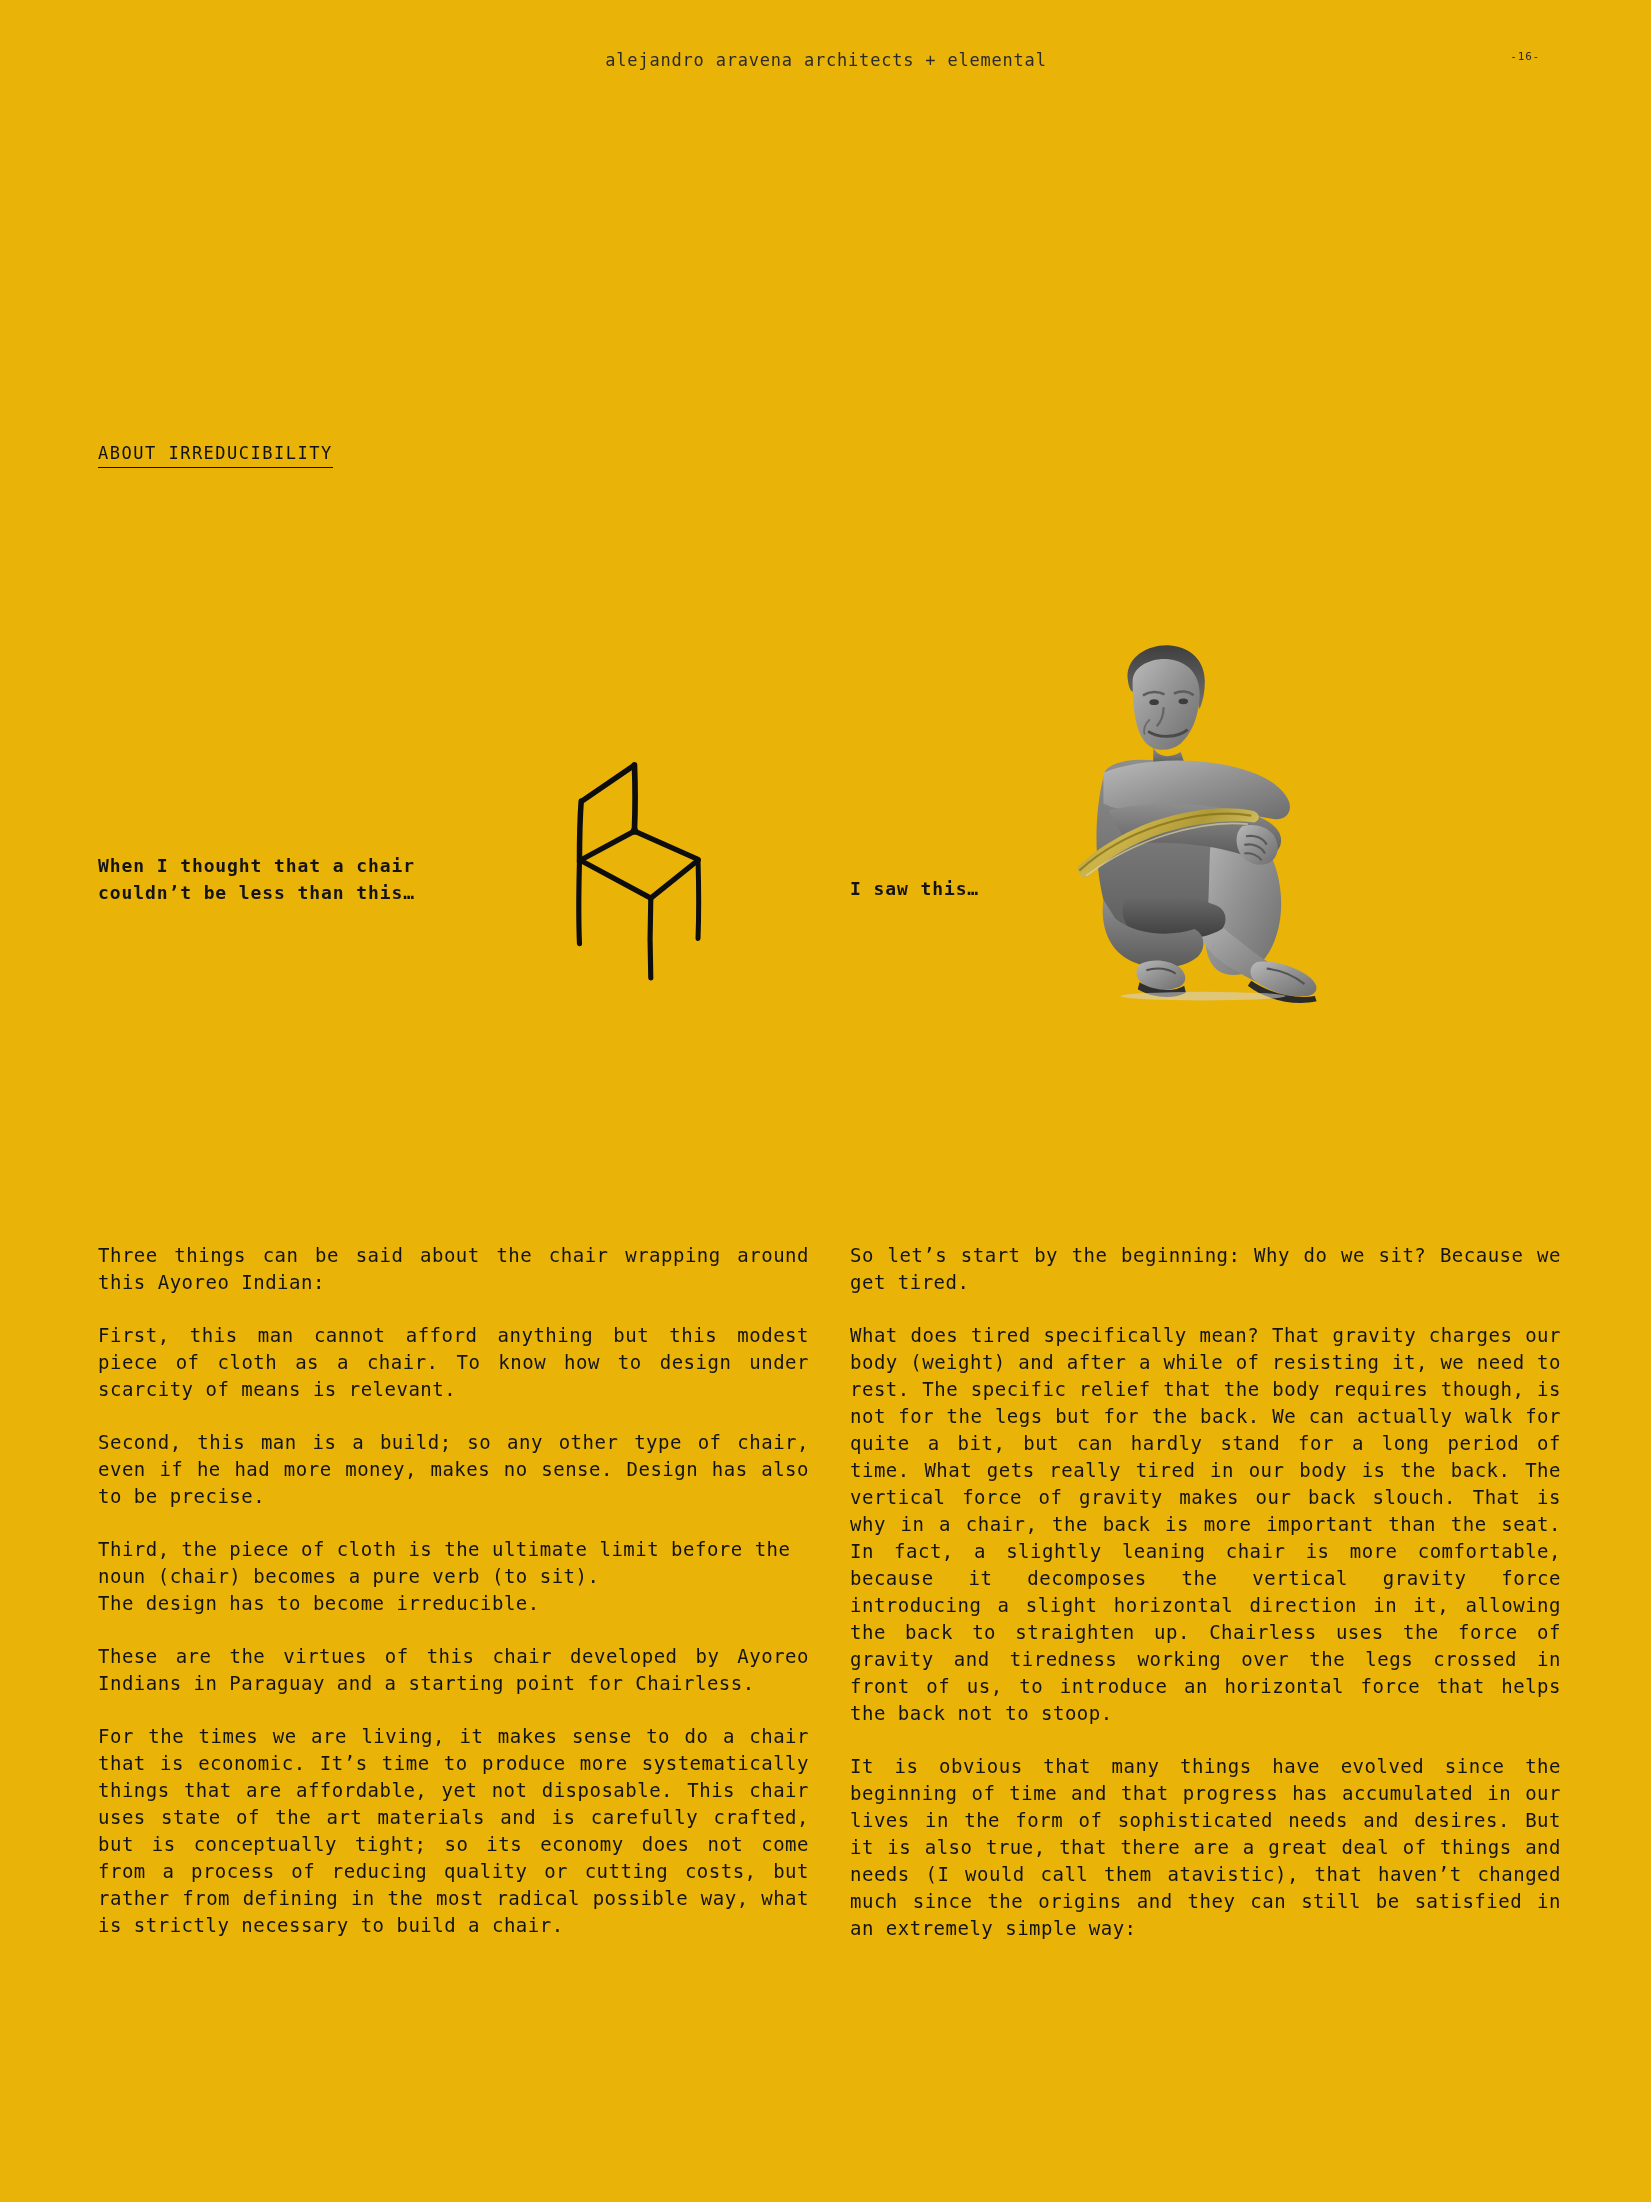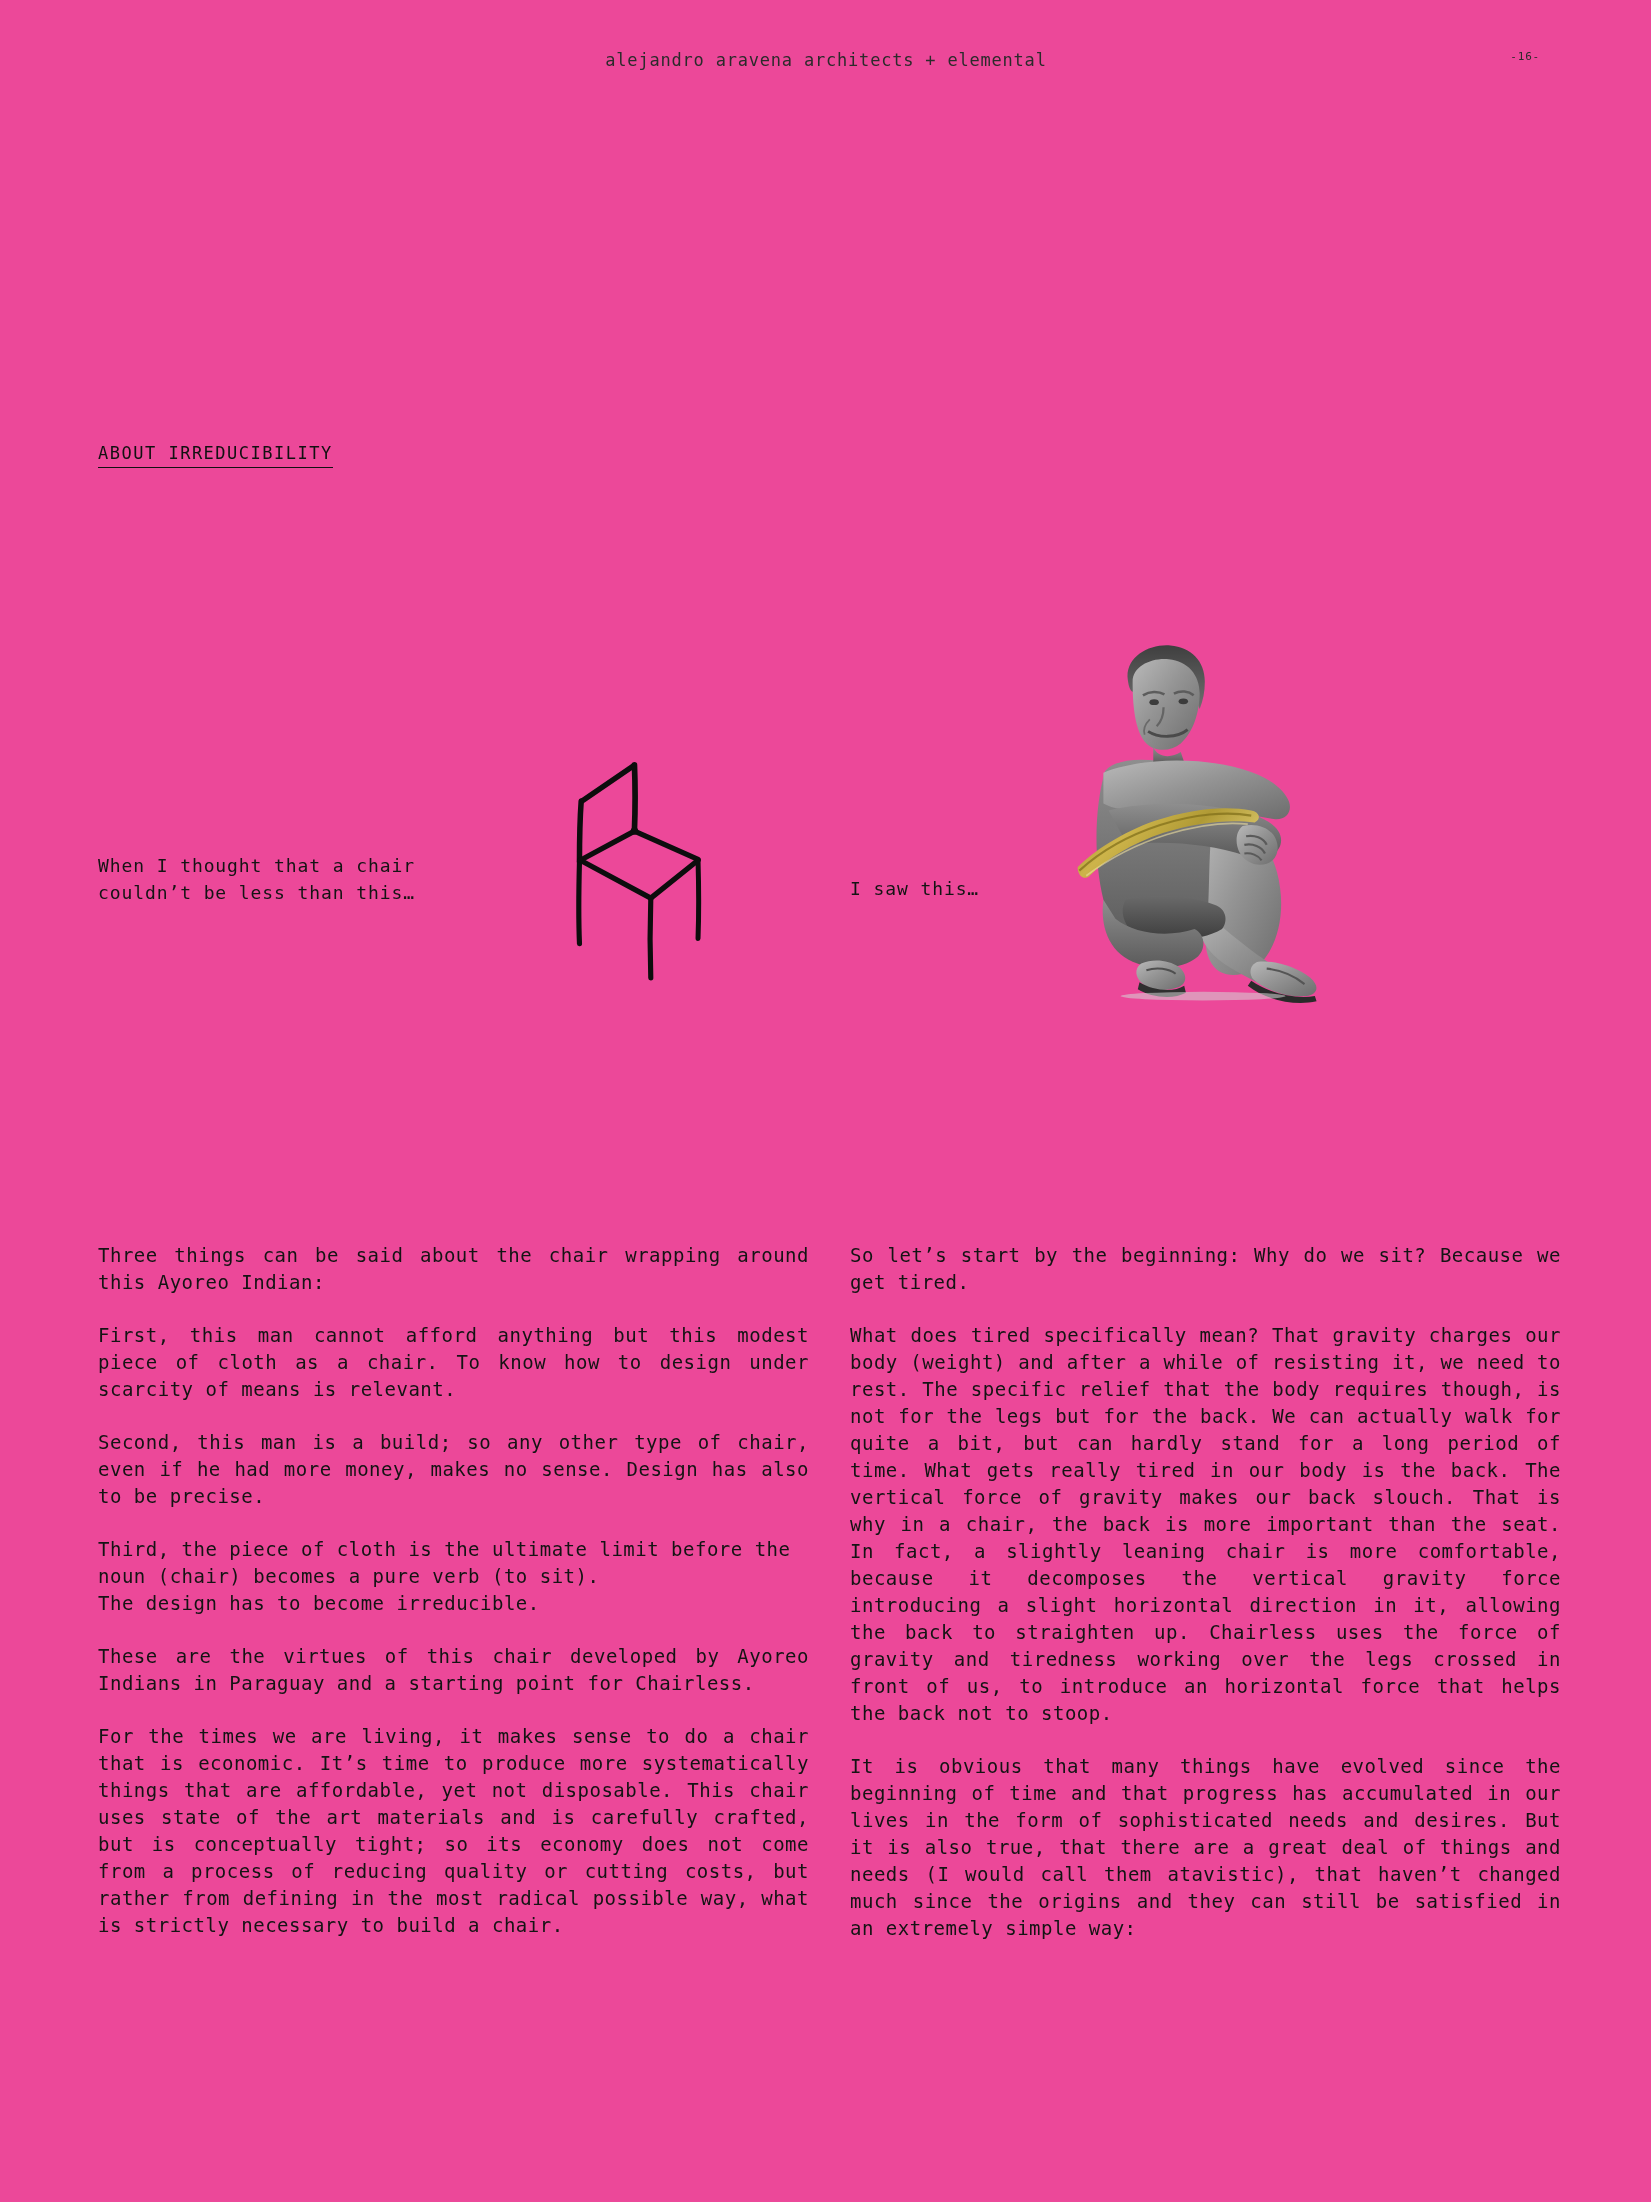--- a/index.html
+++ b/index.html
@@ -4,21 +4,21 @@
 <style>
   html, body {
     margin: 0;
     padding: 0;
     background: #ffffff;
   }
   .page {
     position: relative;
     width: 1652px;
     height: 2203px;
-    background: #ec4899;
+    background: #eab308;
     font-family: "DejaVu Sans Mono", "Liberation Mono", monospace;
     color: #1a1a1a;
     overflow: hidden;
   }
 
   
   .running-head {
     position: absolute;
     top: 50px;
     left: 0;
@@ -67,20 +67,21 @@
     color: #141414;
   }
 
   
   .figure-band {
     position: absolute;
     left: 0;
     top: 637px;
     width: 1484px;
     height: 413px;
+    font-weight: bold;
   }
   .caption {
     position: absolute;
     font-size: 18px;
     line-height: 27px;
     letter-spacing: 0.9px;
     color: #141414;
   }
   .caption-left  { left: 98px; top: 215px; }
   .caption-right { left: 850px; top: 238px; }

